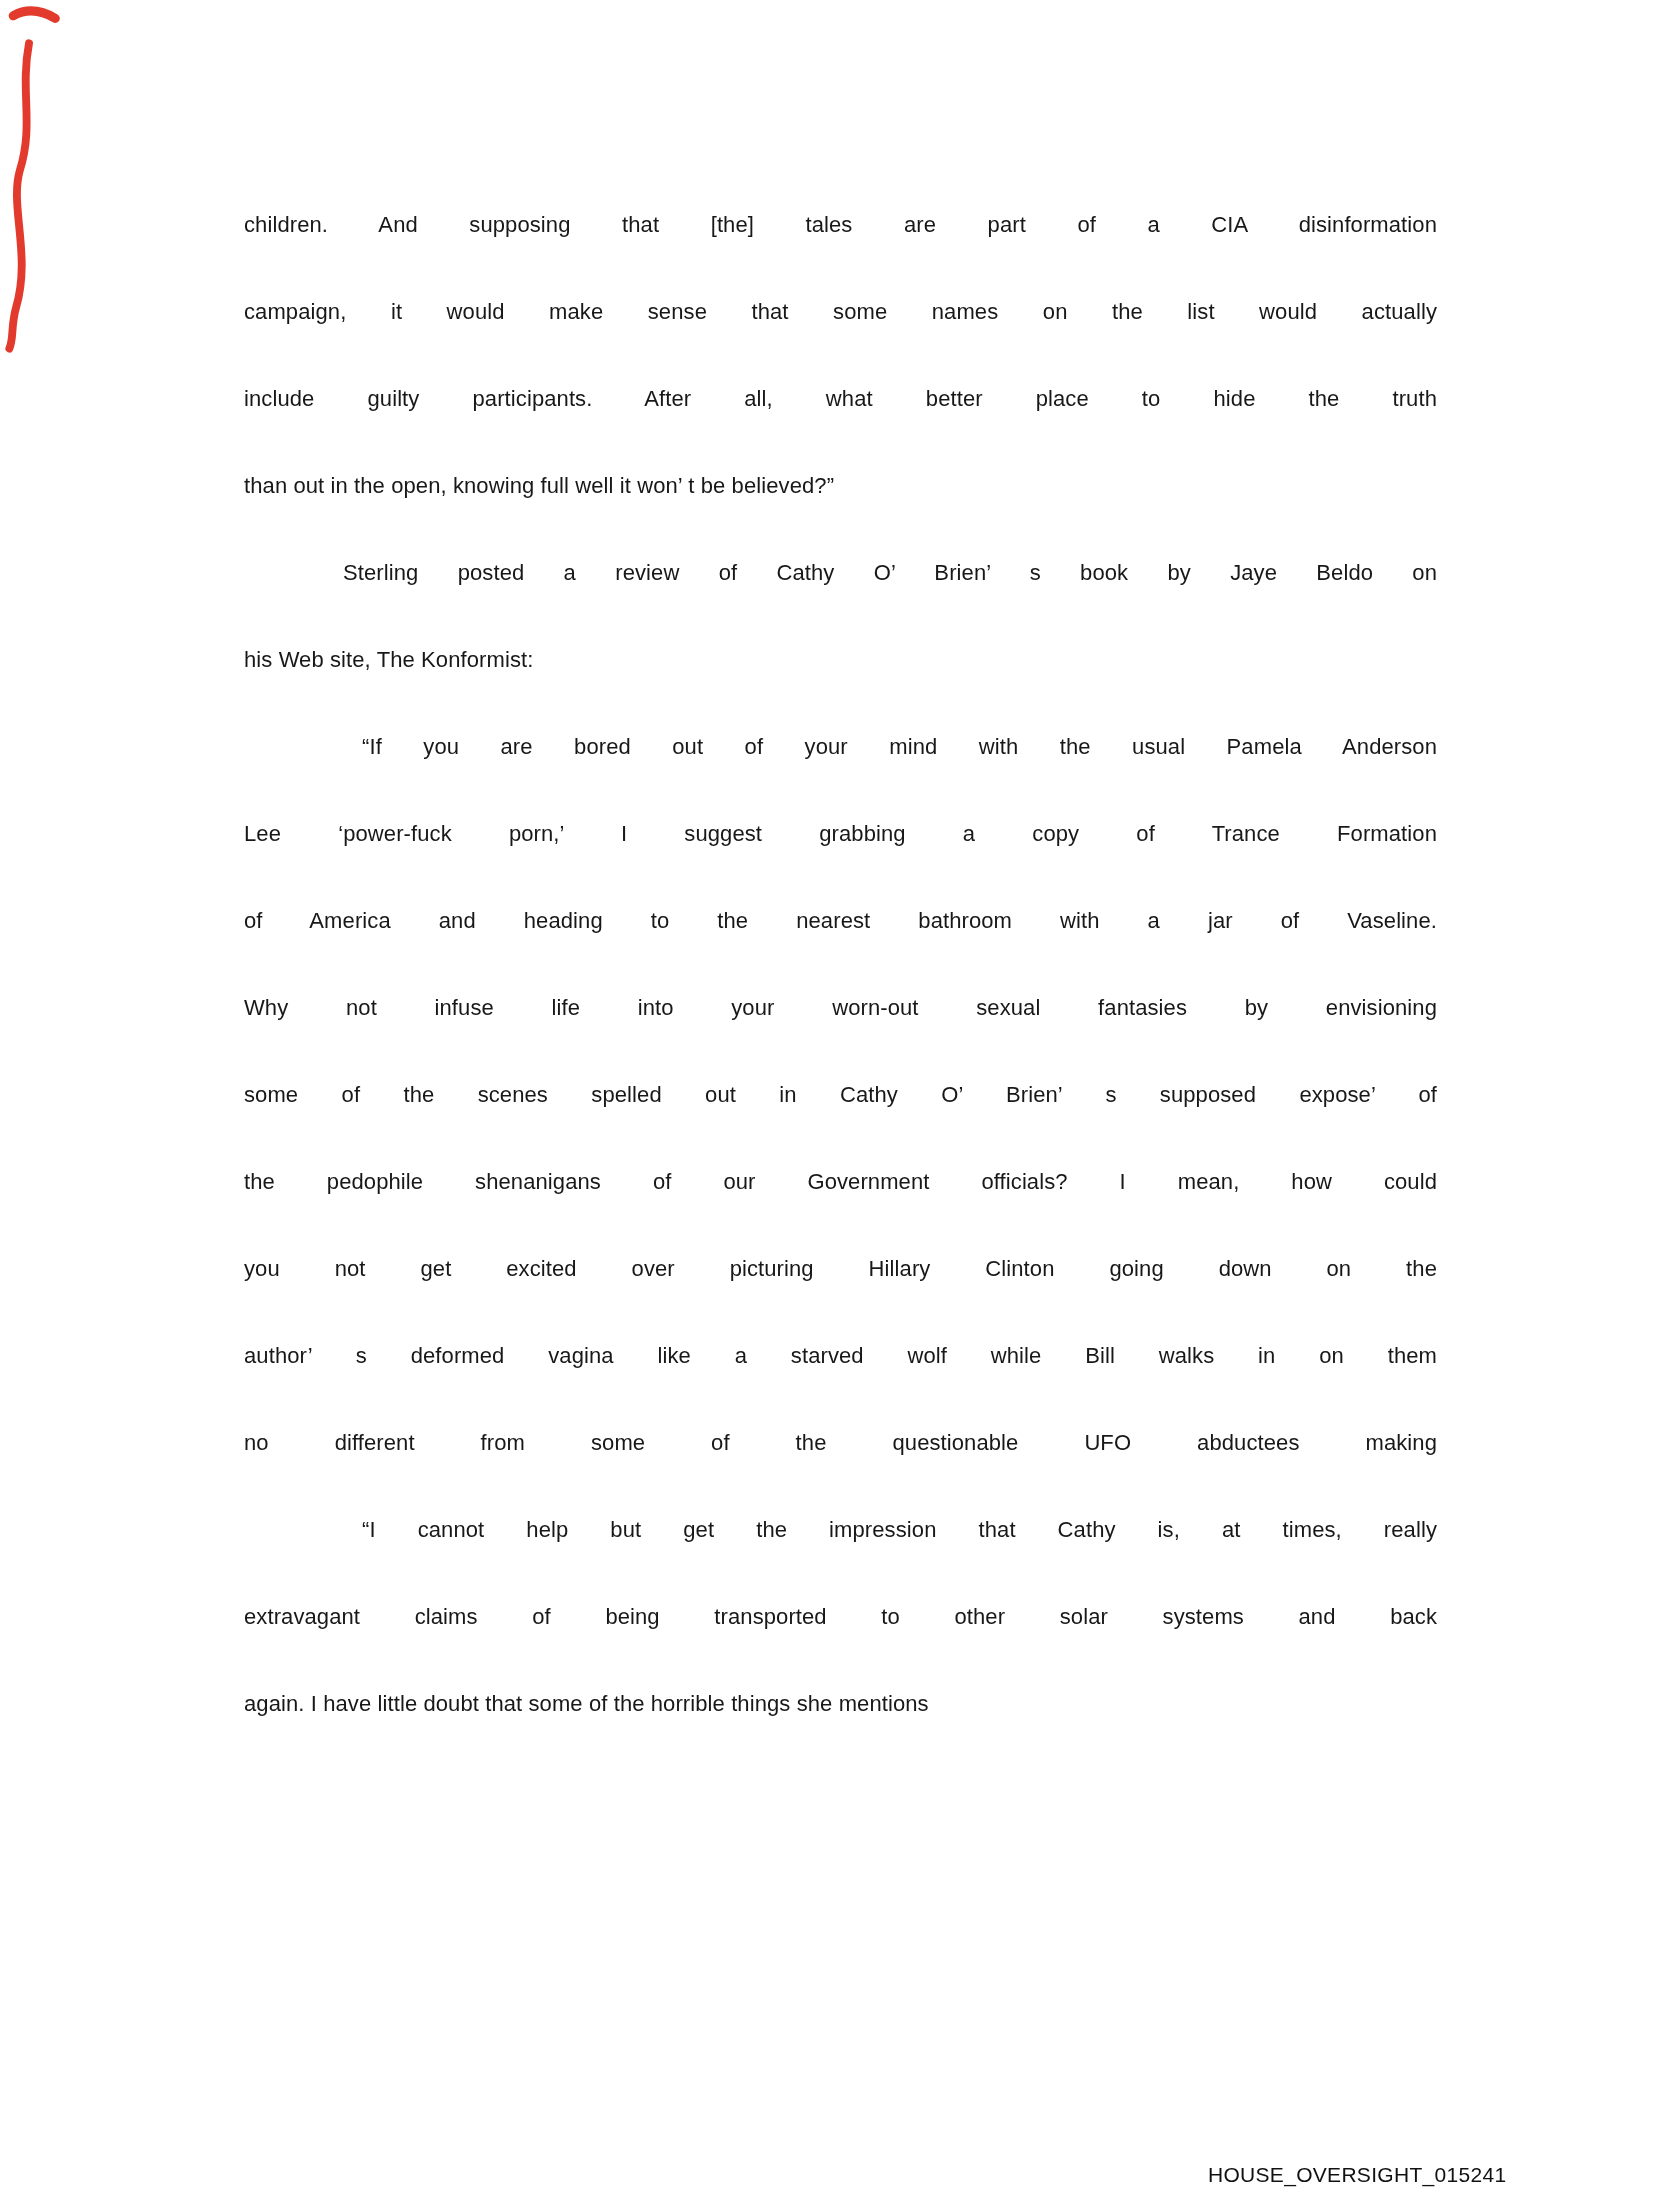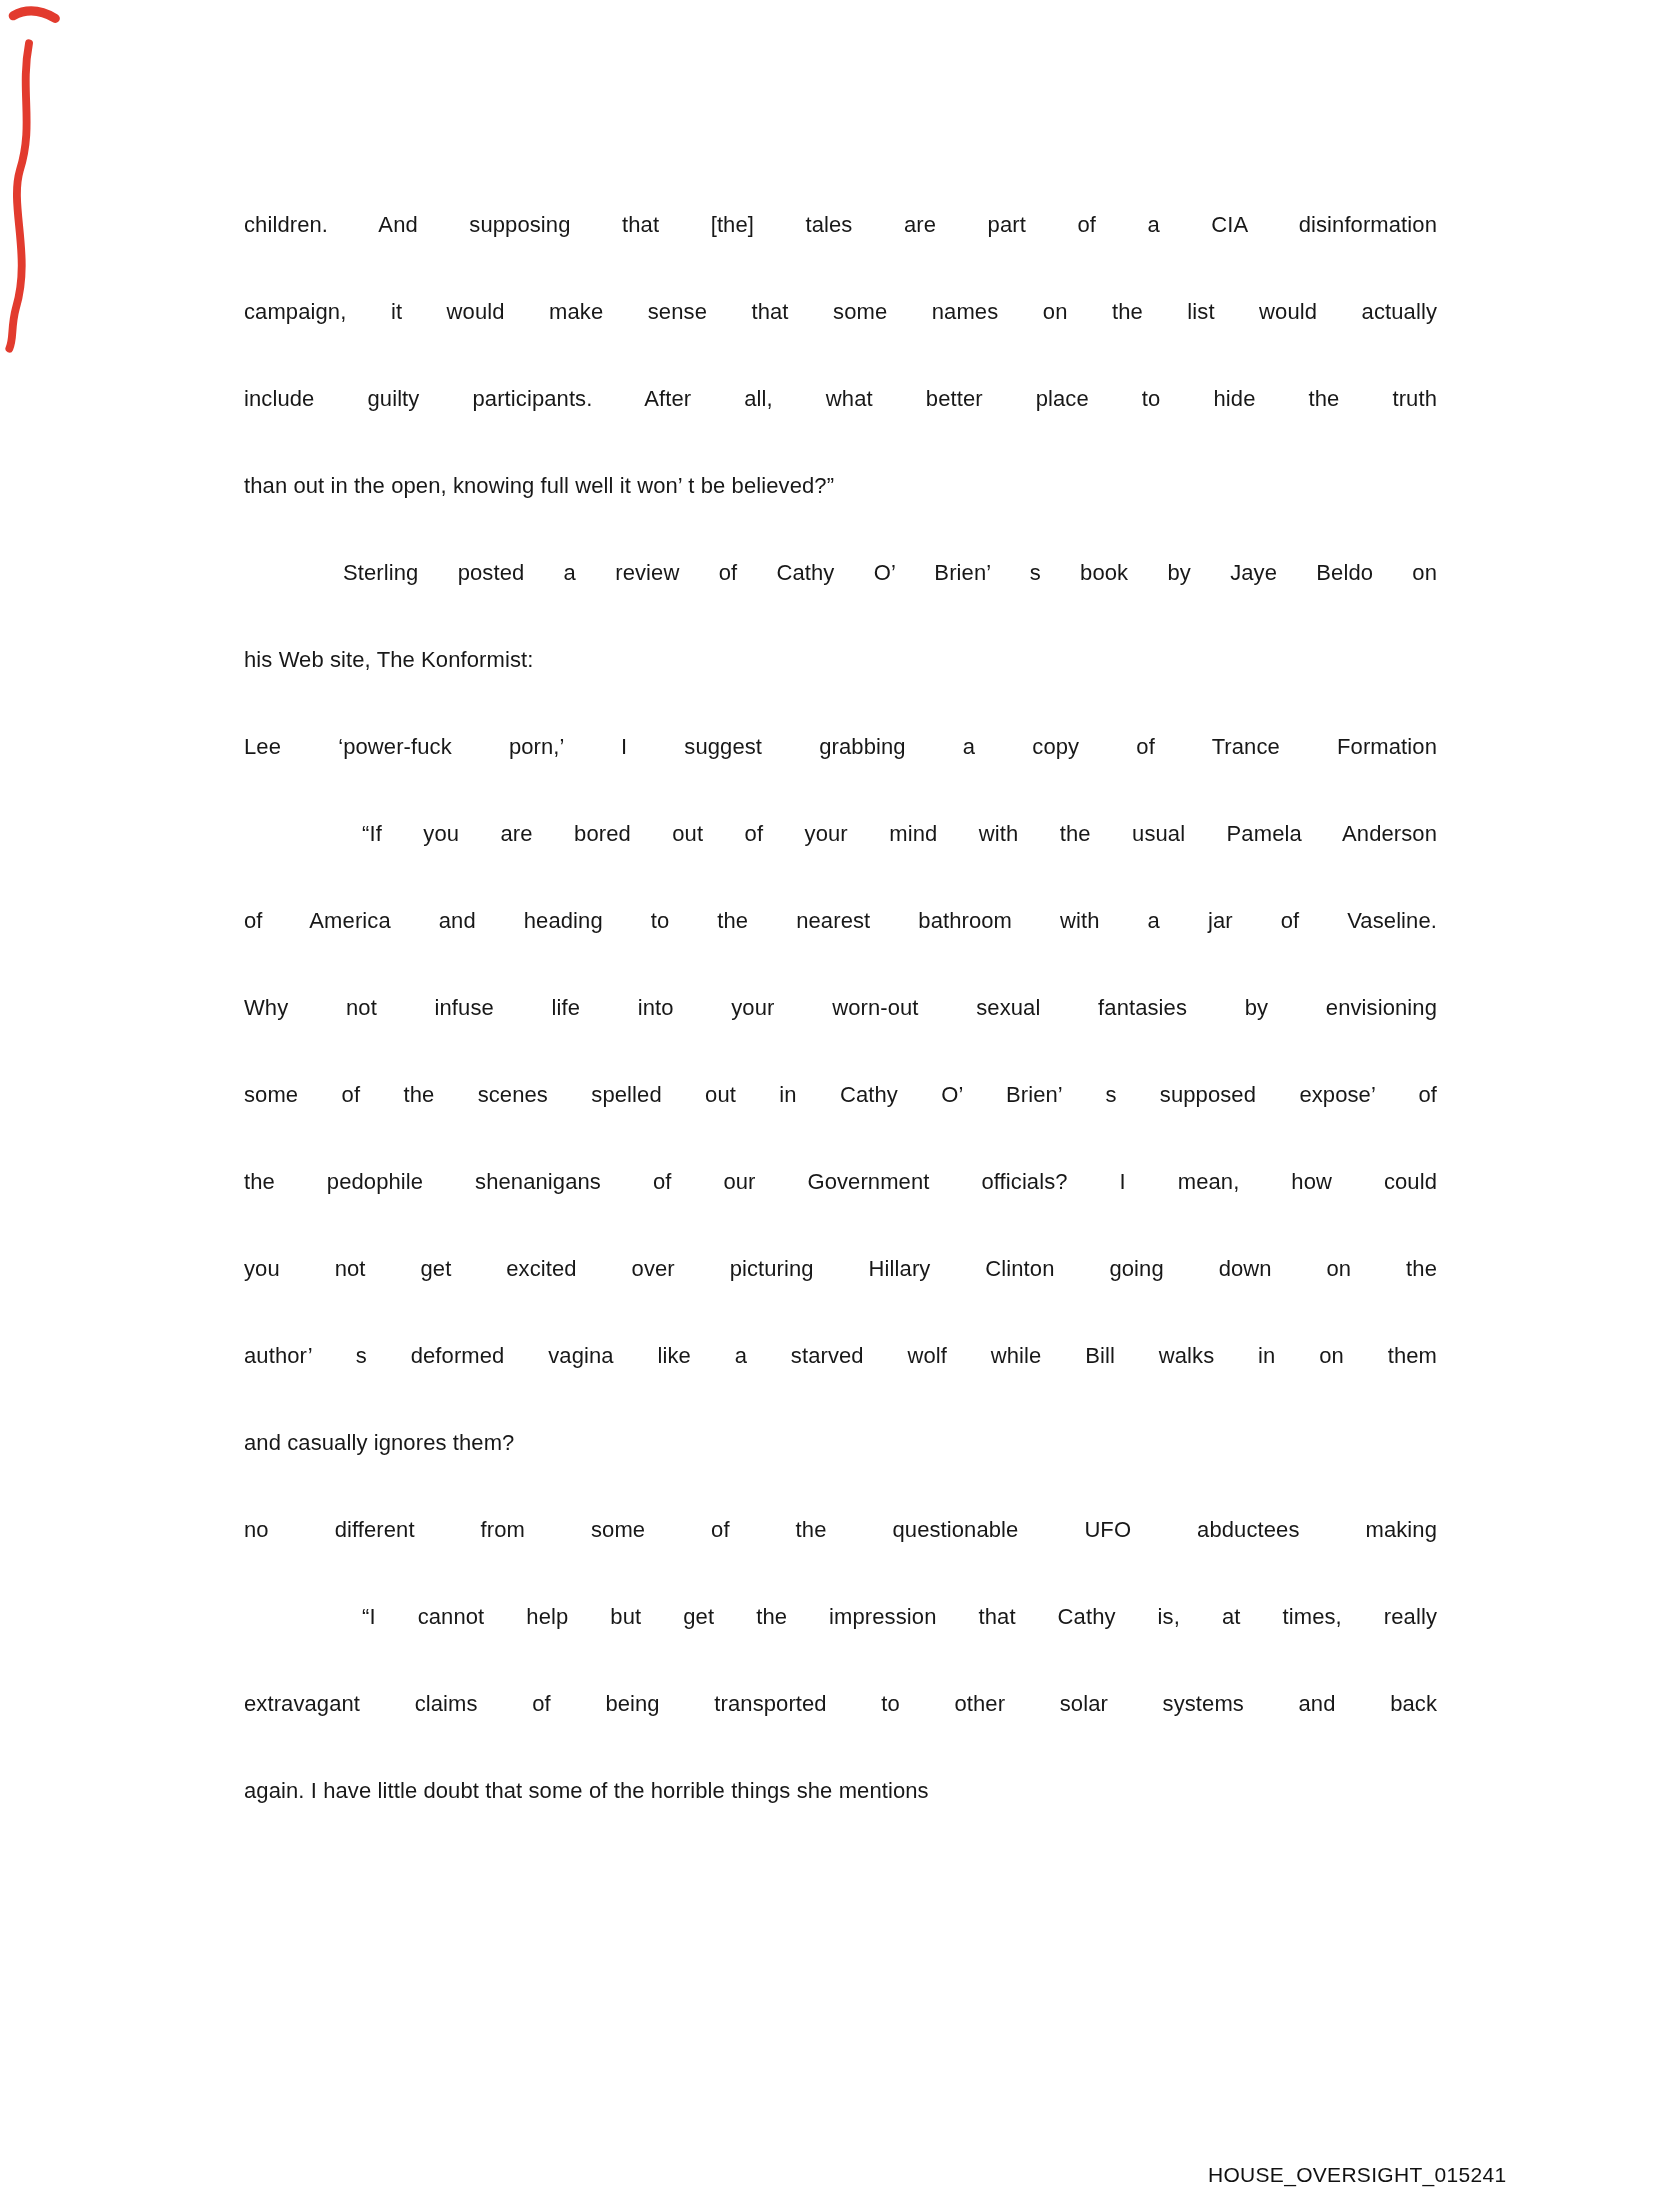--- a/index.html
+++ b/index.html
@@ -72,29 +72,28 @@
     <path class="scribble-stroke" d="M 44 66 C 30 140, 52 190, 30 260 C 14 315, 48 390, 24 470 C 16 500, 21 516, 14 532" fill="none" stroke-width="12" stroke-linecap="round" stroke="#e23b2e"></path>
   </svg>
 
   <div class="doc-text">
       <div class="line"><span>children. And supposing that [the] tales are part of a CIA disinformation</span></div>
       <div class="line"><span>campaign, it would make sense that some names on the list would actually</span></div>
       <div class="line"><span>include guilty participants. After all, what better place to hide the truth</span></div>
       <div class="line last"><span>than out in the open, knowing full well it won’ t be believed?”</span></div>
       <div class="line indent"><span>Sterling posted a review of Cathy O’ Brien’ s book by Jaye Beldo on</span></div>
       <div class="line last"><span>his Web site, </span><span class="italic">The Konformist:</span></div>
+      <div class="line indent-quote"><span>“If you are bored out of your mind with the usual Pamela Anderson</span></div>
       <div class="line"><span>Lee ‘power-fuck porn,’ I suggest grabbing a copy of </span><span class="italic">Trance Formation</span></div>
-      <div class="line indent-quote"><span>“If you are bored out of your mind with the usual Pamela Anderson</span></div>
       <div class="line"><span class="italic">of America</span><span> and heading to the nearest bathroom with a jar of Vaseline.</span></div>
       <div class="line"><span>Why not infuse life into your worn-out sexual fantasies by envisioning</span></div>
       <div class="line"><span>some of the scenes spelled out in Cathy O’ Brien’ s supposed expose’ of</span></div>
       <div class="line"><span>the pedophile shenanigans of our Government officials? I mean, how could</span></div>
       <div class="line"><span>you not get excited over picturing Hillary Clinton going down on the</span></div>
       <div class="line"><span>author’ s deformed vagina like a starved wolf while Bill walks in on them</span></div>
-      <div class="line last"><span>and casually ignores them?</span></div>
       <div class="line"><span>no different from some of the questionable UFO abductees making</span></div>
       <div class="line indent-quote"><span>“I cannot help but get the impression that Cathy is, at times, really</span></div>
       <div class="line"><span>extravagant claims of being transported to other solar systems and back</span></div>
       <div class="line last"><span>again. I have little doubt that some of the horrible things she mentions</span></div>
     </div>
 
   <div class="footer">HOUSE_OVERSIGHT_015241</div>
 
 </div>
 

